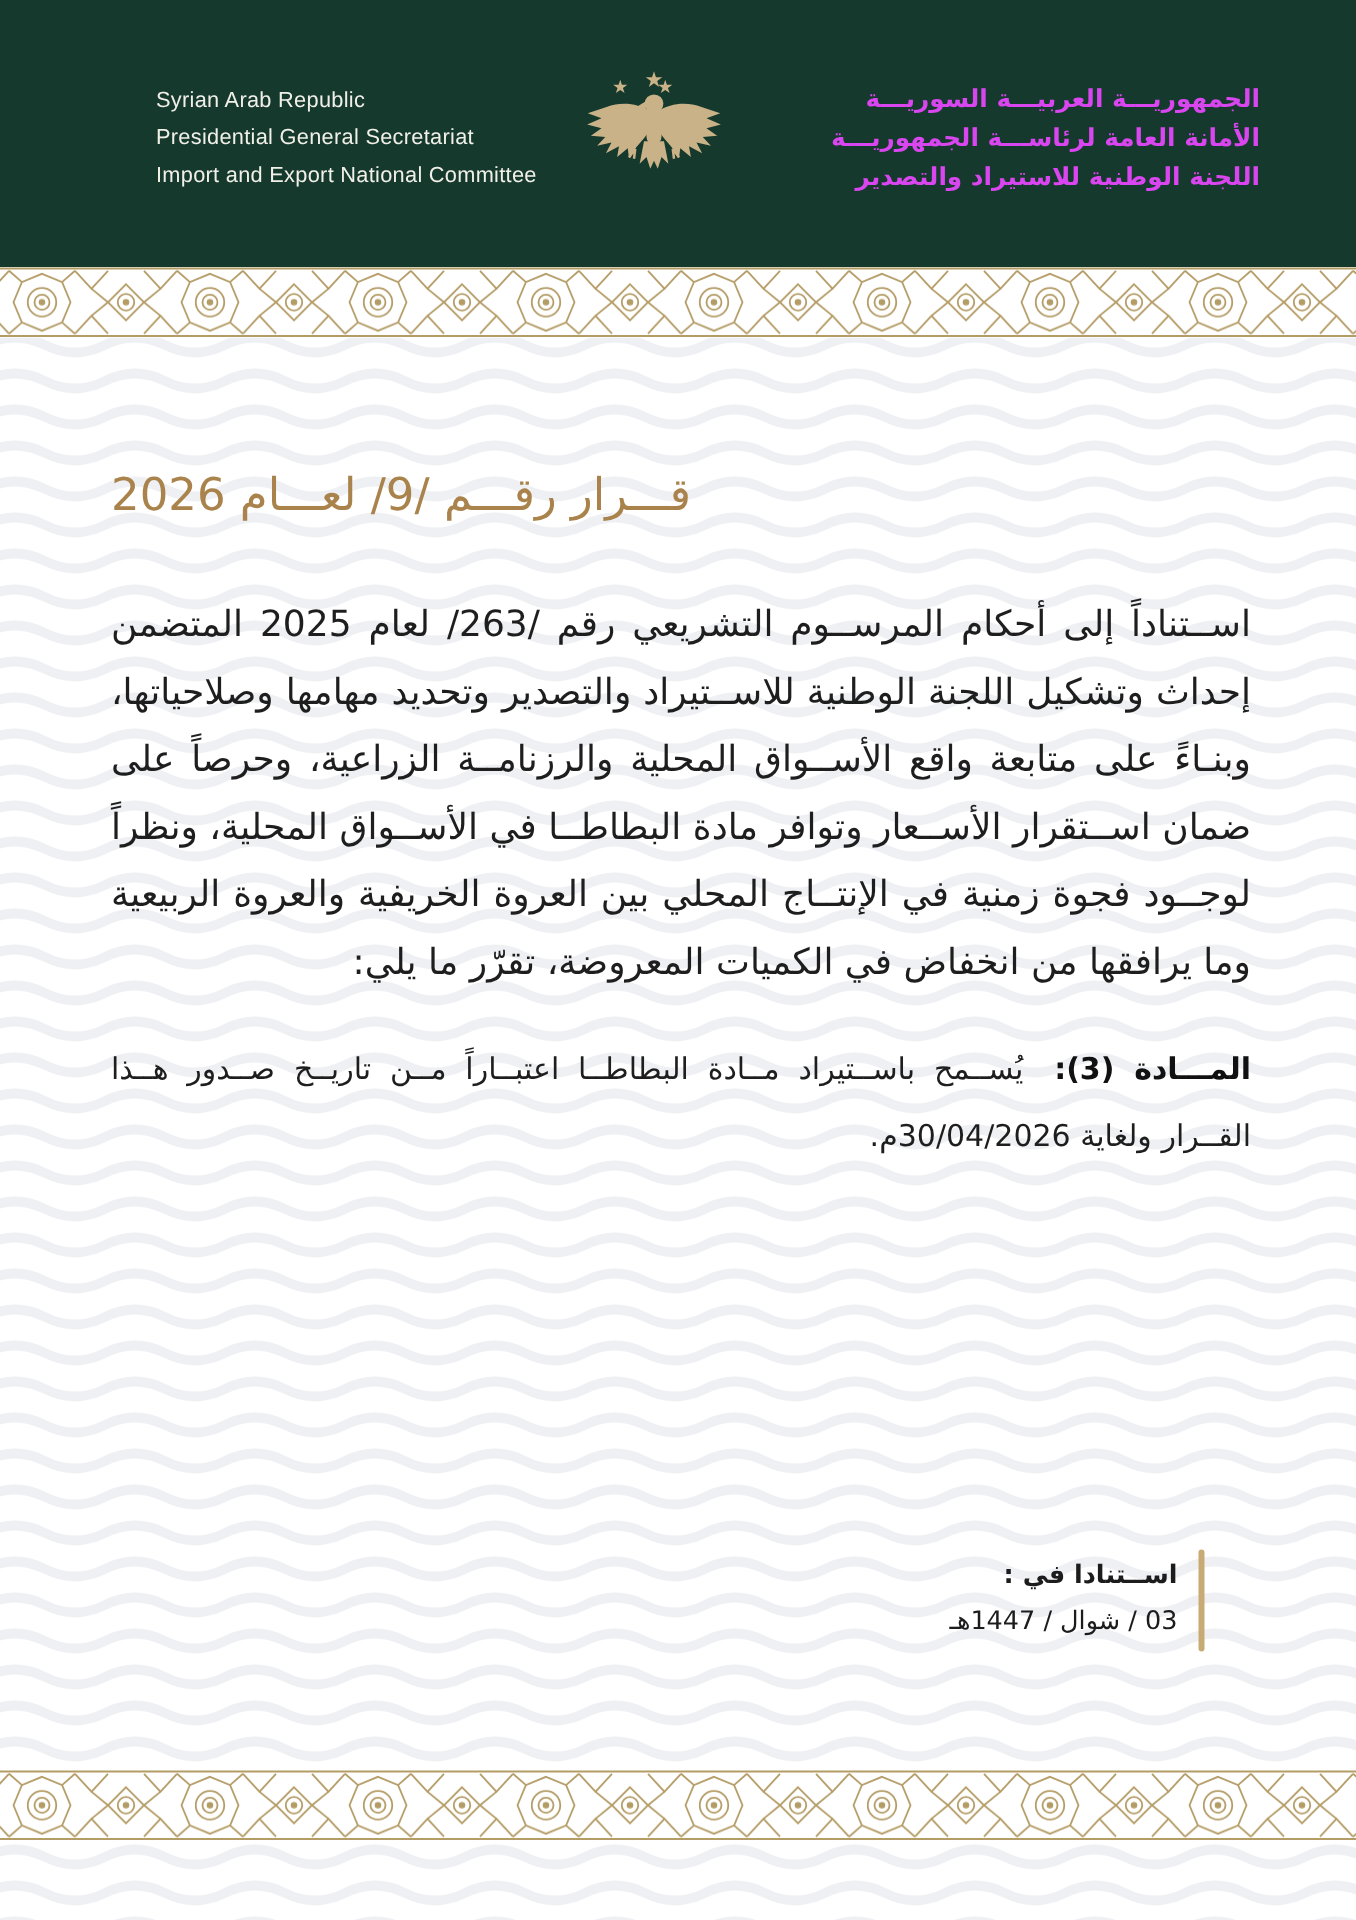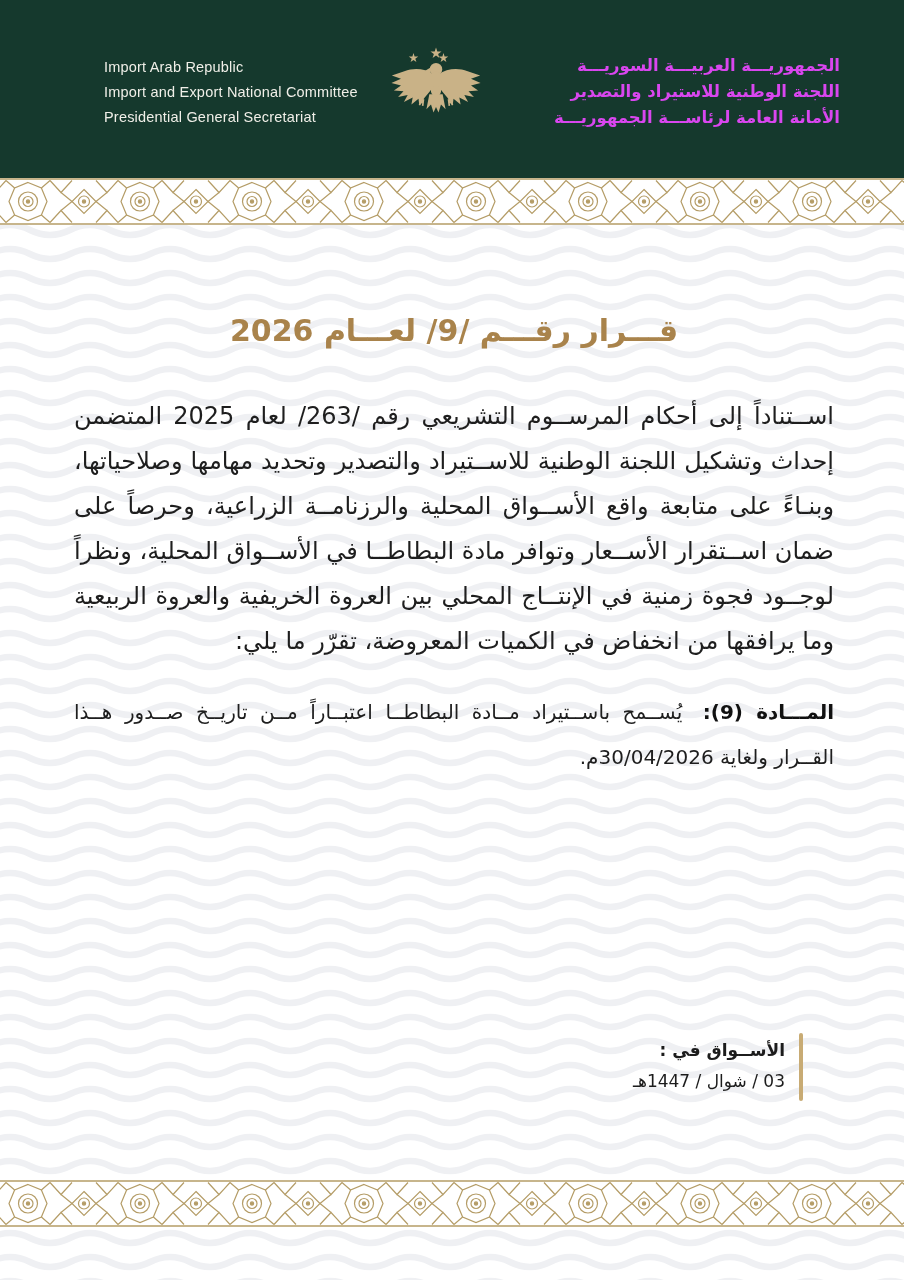--- a/index.html
+++ b/index.html
@@ -25,22 +25,22 @@
   
   .band{position:absolute;left:0;width:904px;height:47px;z-index:2;background:#ffffff;}
   .band.top{top:178px;}
   .band.bottom{top:1180px;}
   
   .main{
     position:absolute;top:225px;left:0;width:904px;height:955px;z-index:1;
     box-sizing:border-box;padding:0 70px 0 74px;direction:rtl;overflow:hidden;
   }
   .title{
-    text-align:center;margin:88px 0 0 0;
-    font-size:30px;font-weight:700;letter-spacing:0;
+    text-align:left;margin:88px 0 0 0;
+    font-size:30px;font-weight:400;letter-spacing:0;
   }
   .intro{
     margin:46px 0 0 0;font-size:24px;line-height:45px;color:#1e1e1e;
     text-align:justify;}
   .article{margin:26px 0 0 0;font-size:20px;line-height:45px;color:#1e1e1e;text-align:justify;}
   .article-label{font-weight:700;color:#111;padding-left:8px;}
   .signature{
     position:absolute;top:806px;right:105px;z-index:1;
     border-left:none;
     padding:4px 14px 6px 0;
@@ -59,23 +59,23 @@
     <pattern id="waves" width="80" height="24" patternUnits="userSpaceOnUse">
       <path d="M-10 14 Q 10 4 30 14 T 70 14 T 110 14" fill="none" stroke="#eff0f3" stroke-width="6.5" stroke-linecap="round"></path>
     </pattern>
   </defs>
   <rect width="904" height="1280" fill="#ffffff"></rect>
   <rect width="904" height="1280" fill="url(#waves)"></rect>
 </svg>
 
 <header class="hdr">
   <div class="hdr-en">
-    <div>Import Arab Republic</div>
+    <div>Syrian Arab Republic</div>
+    <div>Presidential General Secretariat</div>
     <div>Import and Export National Committee</div>
-    <div>Presidential General Secretariat</div>
   </div>
 
   <div class="emblem">
     <svg width="100" height="92" viewBox="0 0 120 106" xmlns="http://www.w3.org/2000/svg">
       <g fill="#c9b287" stroke="none">
 
         <path id="star" d="M0,-7 L1.57,-2.16 L6.66,-2.16 L2.54,0.83 L4.11,5.66 L0,2.67 L-4.11,5.66 L-2.54,0.83 L-6.66,-2.16 L-1.57,-2.16 Z" transform="translate(60,9)"></path>
         <use href="#star" transform="translate(-18,7) scale(0.85)"></use>
         <use href="#star" transform="translate(18,7) scale(0.85)"></use>
 
@@ -97,22 +97,22 @@
 
         <path d="M52,58 L48.5,76 L54,70.5 L57,80 L60,73.5 L63,80 L66,70.5 L71.5,76 L68,58 Z"></path>
 
         <path d="M45,64 L40,71 M45,64 L44,72 M75,64 L80,71 M75,64 L76,72" stroke="#c9b287" stroke-width="2" fill="none"></path>
       </g>
     </svg>
   </div>
 
   <div class="hdr-ar">
     <div>الجمهوريـــة العربيـــة السوريـــة</div>
+    <div>الأمانة العامة لرئاســـة الجمهوريـــة</div>
     <div>اللجنة الوطنية للاستيراد والتصدير</div>
-    <div>الأمانة العامة لرئاســـة الجمهوريـــة</div>
   </div>
 </header>
 
 <div class="band top">
   <svg width="904" height="47" xmlns="http://www.w3.org/2000/svg">
     <defs>
       <pattern id="geo" width="112" height="47" patternUnits="userSpaceOnUse">
         <g fill="none" stroke="#b49c66" stroke-width="1.2">
           <polygon points="28,4.5 41.4,10 47,23.5 41.4,37 28,42.5 14.6,37 9,23.5 14.6,10"></polygon>
           <circle cx="28" cy="23.5" r="9.5"></circle>
@@ -135,29 +135,29 @@
     <line x1="0" y1="46" x2="904" y2="46" stroke="#b49c66" stroke-width="1.4"></line>
   </svg>
 </div>
 
 <main class="main">
   <h1 class="title" style="color:#a9834b;">قـــرار رقـــم /9/ لعـــام 2026</h1>
 
   <p class="intro">اســتناداً إلى أحكام المرســوم التشريعي رقم /263/ لعام 2025 المتضمن إحداث وتشكيل اللجنة الوطنية للاســتيراد والتصدير وتحديد مهامها وصلاحياتها، وبنـاءً على متابعة واقع الأســواق المحلية والرزنامــة الزراعية، وحرصاً على ضمان اســتقرار الأســعار وتوافر مادة البطاطــا في الأســواق المحلية، ونظراً لوجــود فجوة زمنية في الإنتــاج المحلي بين العروة الخريفية والعروة الربيعية وما يرافقها من انخفاض في الكميات المعروضة، تقرّر ما يلي:</p>
 
   <p class="article">
-    <span class="article-label">المـــادة (9):</span>
+    <span class="article-label">المـــادة (3):</span>
     <span>يُســمح باســتيراد مــادة البطاطــا اعتبــاراً مــن تاريــخ صــدور هــذا القــرار ولغاية 30/04/2026م.</span>
   </p>
 
 
 
   <div class="signature">
     <span class="bar" style="background:#c8ab74;"></span>
-    <div class="sig-place">الأســواق في :</div>
+    <div class="sig-place">اســتنادا في :</div>
     <div>03 / شوال / 1447هـ</div>
   </div>
 </main>
 
 <div class="band bottom">
   <svg width="904" height="47" xmlns="http://www.w3.org/2000/svg">
     <rect width="904" height="47" fill="#ffffff"></rect>
     <rect width="904" height="47" fill="url(#geo)"></rect>
     <line x1="0" y1="1" x2="904" y2="1" stroke="#b49c66" stroke-width="1.4"></line>
     <line x1="0" y1="46" x2="904" y2="46" stroke="#b49c66" stroke-width="1.4"></line>

